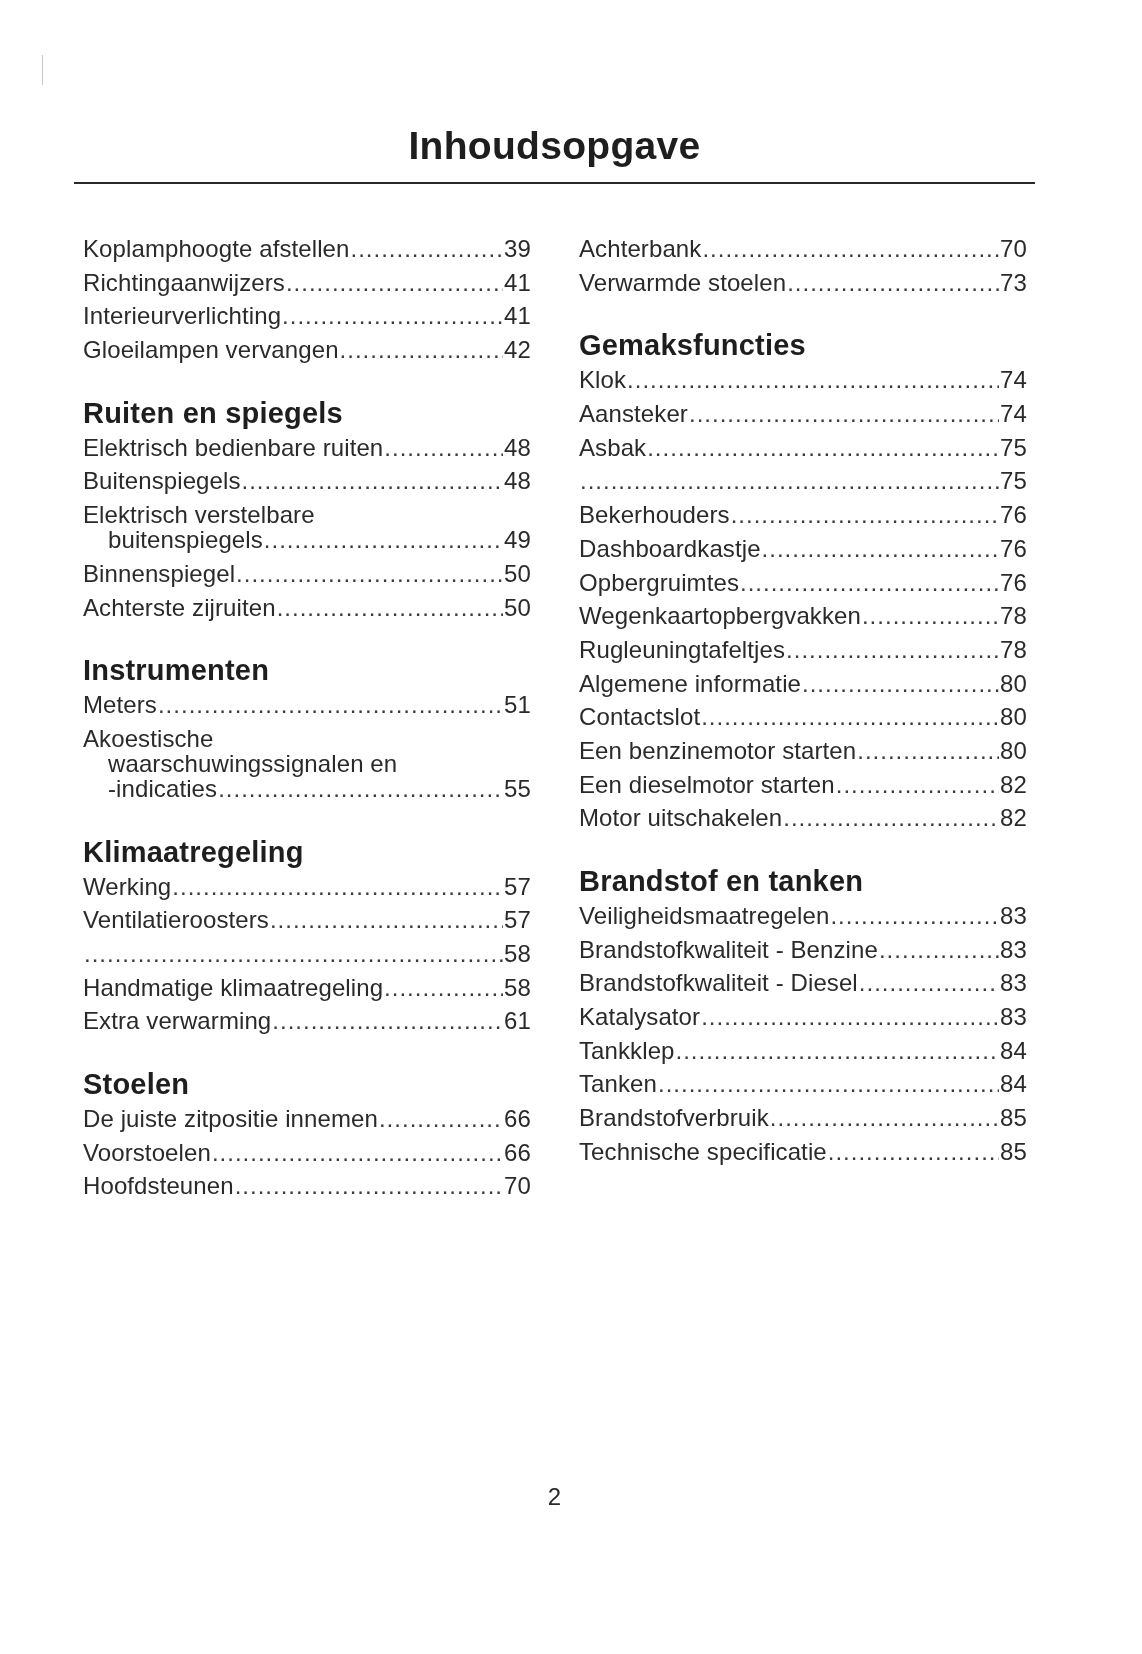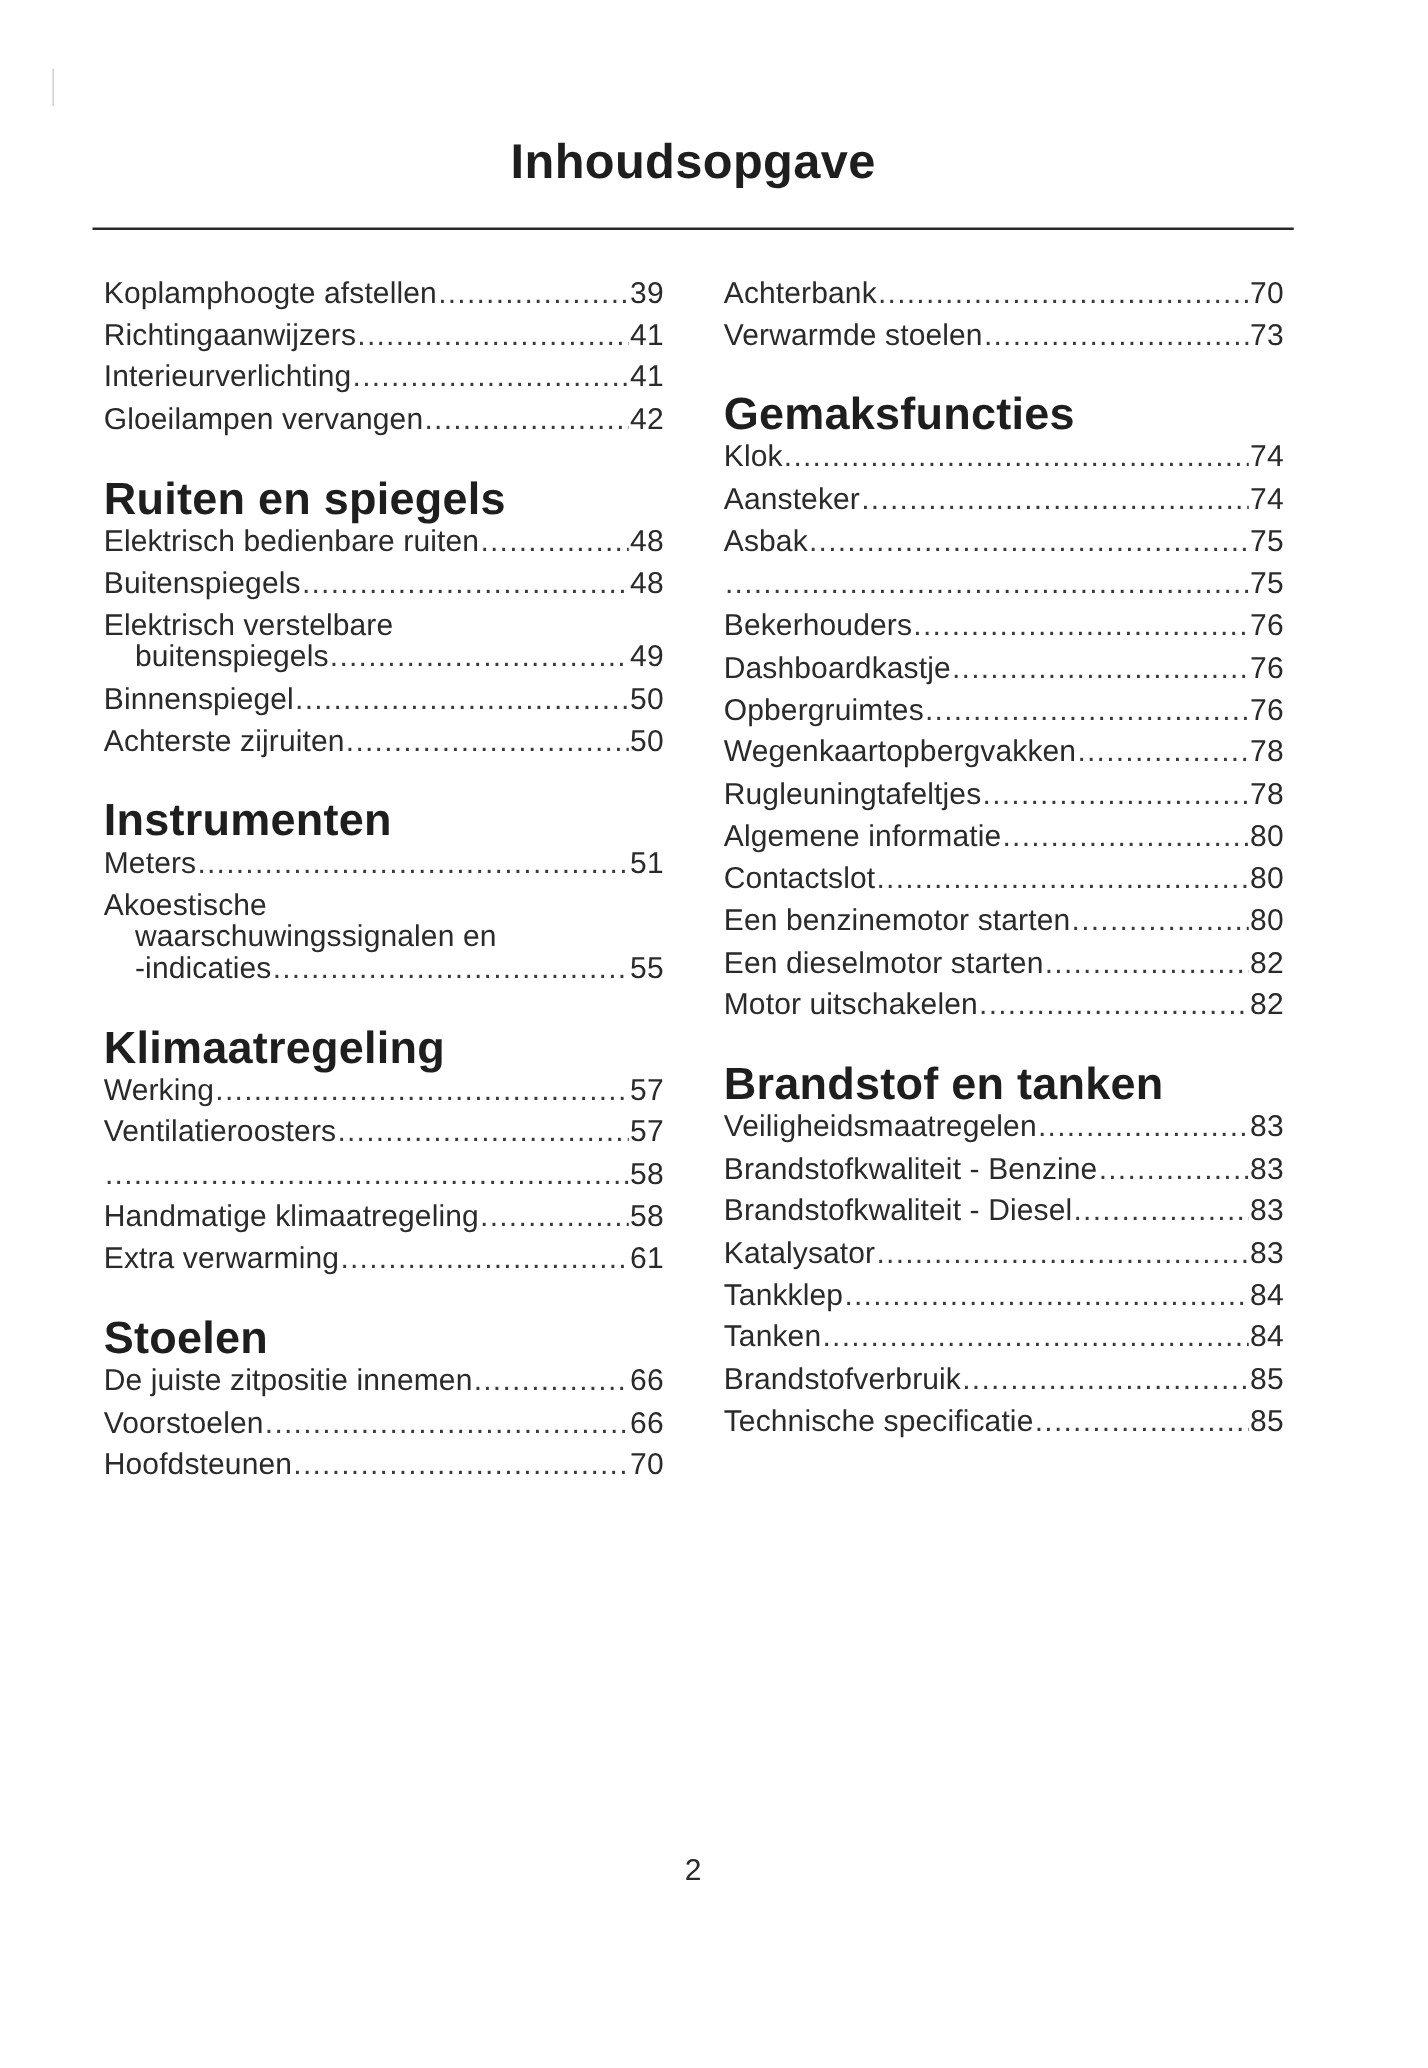--- a/index.html
+++ b/index.html
@@ -6,34 +6,34 @@
   body {
     width: 1142px; height: 1654px; position: relative; overflow: hidden;
     font-family: "Liberation Sans", "DejaVu Sans", sans-serif;
     color: #222222;
   }
   .edge-mark {
     position: absolute; left: 42px; top: 55px; width: 1px; height: 30px;
     background: #c8c8c8;
   }
   .page-title {
-    position: absolute; left: 74px; width: 961px; top: 108px;
+    position: absolute; left: 74px; width: 961px; top: 124px;
     text-align: center; font-weight: bold; font-size: 39px; line-height: 44px;
     letter-spacing: 0.3px; color: #1e1e1e;
   }
   .title-rule {
     position: absolute; left: 74px; width: 961px; top: 182px; height: 2px;
     background: #2a2a2a;
   }
-  .col { position: absolute; top: 218px; width: 448px; }
+  .col { position: absolute; top: 232px; width: 448px; }
   .col-left { left: 83px; }
   .col-right { left: 579px; }
   .section + .section { margin-top: 0; }
   .sec-heading {
-    font-weight: bold; font-size: 36px; line-height: 34px; color: #1e1e1e;
+    font-weight: bold; font-size: 29px; line-height: 34px; color: #1e1e1e;
     margin: 29px 0 1px 0; letter-spacing: 0.2px;
   }
   .entry {
     font-size: 24px; line-height: 25px; padding: 4px 0 4.7px 0;
     color: #2a2a2a; letter-spacing: 0.1px;
   }
   .entry .row { display: flex; align-items: baseline; }
   .entry .label { white-space: nowrap; }
   .entry .leader {
     flex: 1 1 auto; overflow: hidden; white-space: nowrap; margin: 0 1px;

